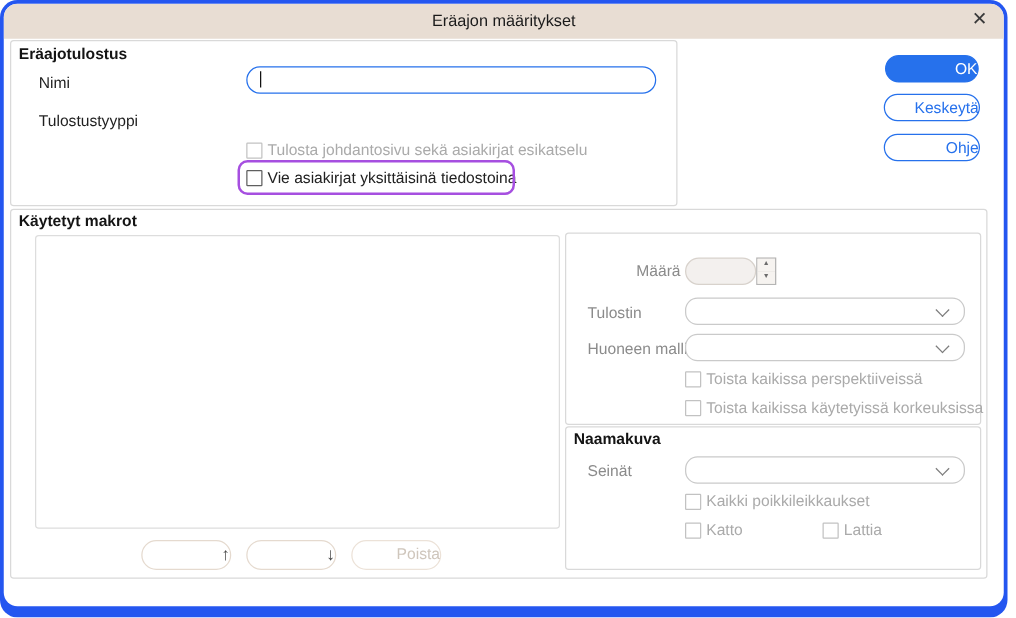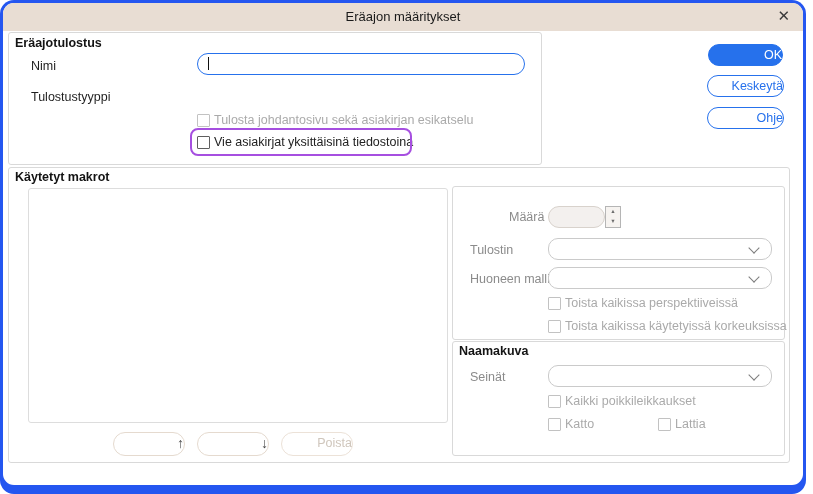--- a/index.html
+++ b/index.html
@@ -54,21 +54,21 @@
         <div class="gtitle" style="left:6px;top:3px;">Eräajotulostus</div>
 
         <div class="lbl" style="left:22px;top:26px;">Nimi</div>
         <div class="textinput" style="left:188px;top:20px;width:326px;height:20px;">
           <div class="caret"></div>
         </div>
 
         <div class="lbl" style="left:22px;top:57px;">Tulostustyyppi</div>
 
         <div class="cb dis" style="left:188px;top:81px;"></div>
-        <div class="cblbl dis" style="left:205px;top:80px;">Tulosta johdantosivu sekä asiakirjan esikatselu</div>
+        <div class="cblbl dis" style="left:205px;top:80px;">Tulosta johdantosivu sekä asiakirjat esikatselu</div>
 
         <div class="cb" style="left:188px;top:103px;"></div>
         <div class="cblbl" style="left:205px;top:102px;">Vie asiakirjat yksittäisinä tiedostoina</div>
         <div class="hl-purple" style="left:181px;top:95px;width:218px;height:24px;"></div>
       </div>
 
       <div class="btn btn-primary" style="left:705px;top:41px;width:75px;height:22px;">OK</div>
       <div class="btn btn-outline" style="left:704px;top:104px;width:77px;height:22px;">Ohje</div>
       <div class="btn btn-outline" style="left:704px;top:72px;width:77px;height:22px;">Keskeytä</div>
 

